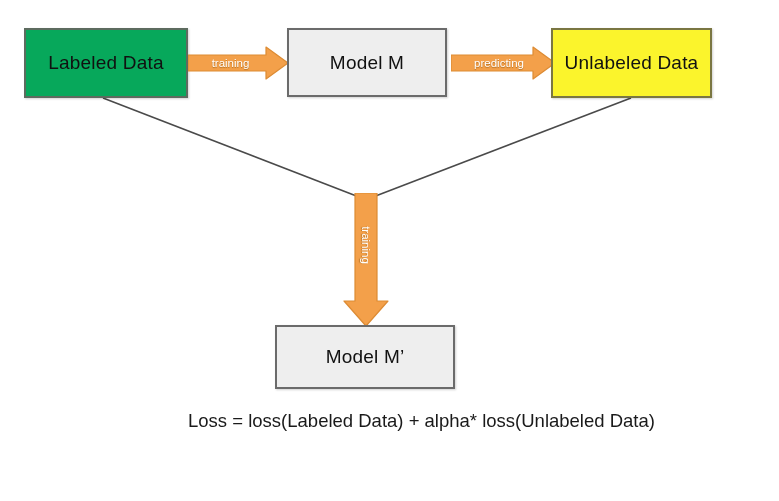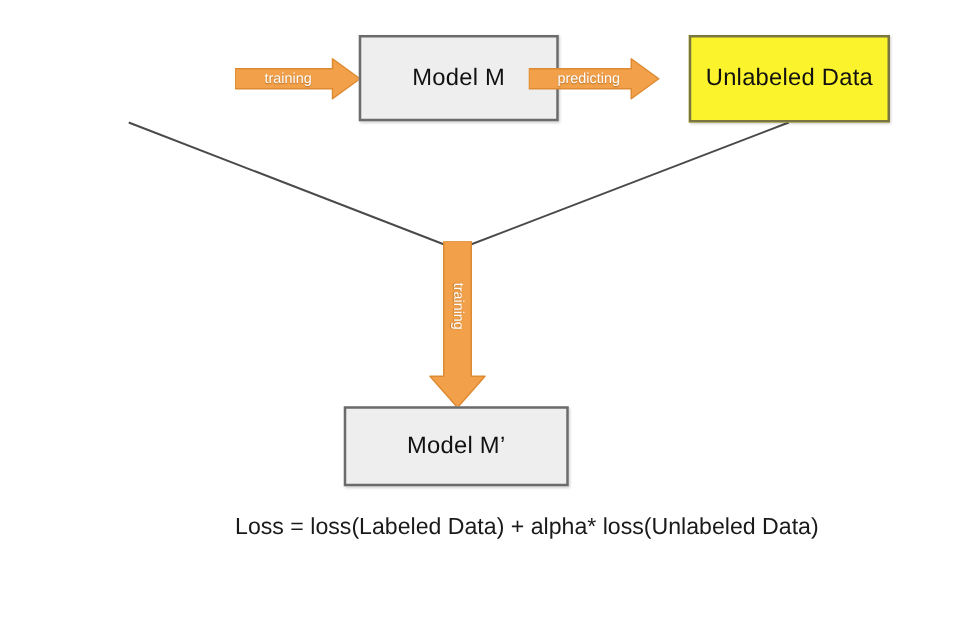--- a/index.html
+++ b/index.html
@@ -53,21 +53,21 @@
     top: 0; bottom: 0;
     display: flex;
     align-items: center;
     justify-content: center;
     color: #ffffff;
     font-size: 11.5px;
     text-shadow: 0 1px 1px rgba(120,70,0,.55);
     pointer-events: none;
   }
   #arrow-training   { left: 188px; top: 46px; width: 101px; }
-  #arrow-predicting { left: 423px; top: 46px; width: 112px; }
+  #arrow-predicting { left: 451px; top: 46px; width: 112px; }
 
   
   #arrow-training-v {
     position: absolute;
     left: 338px;
     top: 193px;
     width: 56px;
     height: 134px;
   }
   #arrow-training-v .vlbl {
@@ -121,20 +121,23 @@
 </head>
 <body>
 
 <div id="canvas">
 
   <svg id="connectors" viewBox="0 0 779 501" xmlns="http://www.w3.org/2000/svg">
     <line x1="103" y1="98" x2="359" y2="197" stroke="#4a4a4a" stroke-width="1.6"></line>
     <line x1="631" y1="98" x2="373" y2="197" stroke="#4a4a4a" stroke-width="1.6"></line>
   </svg>
 
+  <div class="node green" id="node-labeled">
+    <span>Labeled Data</span>
+  </div>
 
   <div class="harrow" id="arrow-training">
     <svg width="101" height="34" viewBox="0 0 101 34" xmlns="http://www.w3.org/2000/svg">
       <polygon points="0,9 78,9 78,1 100,17 78,33 78,25 0,25" fill="#f3a04a" stroke="#dd8b33" stroke-width="1.2" stroke-linejoin="round"></polygon>
     </svg>
     <span class="lbl">training</span>
   </div>
 
   <div class="node grey" id="node-model-m">
     <span>Model M</span>

